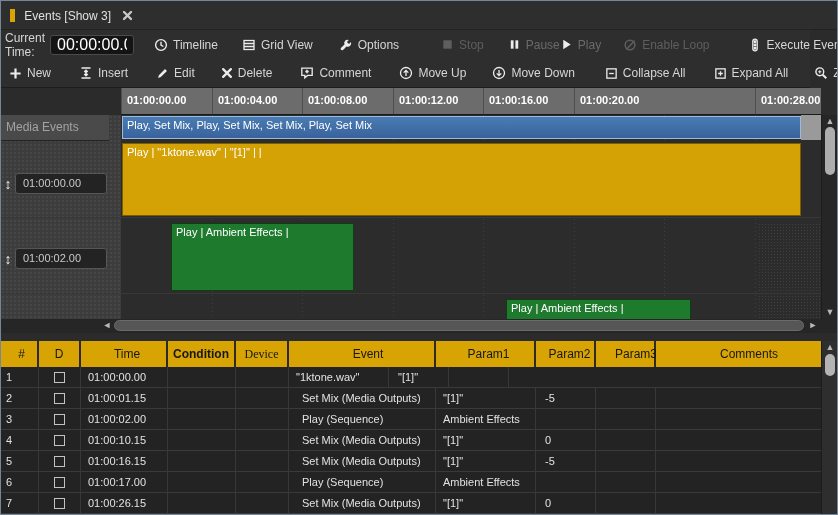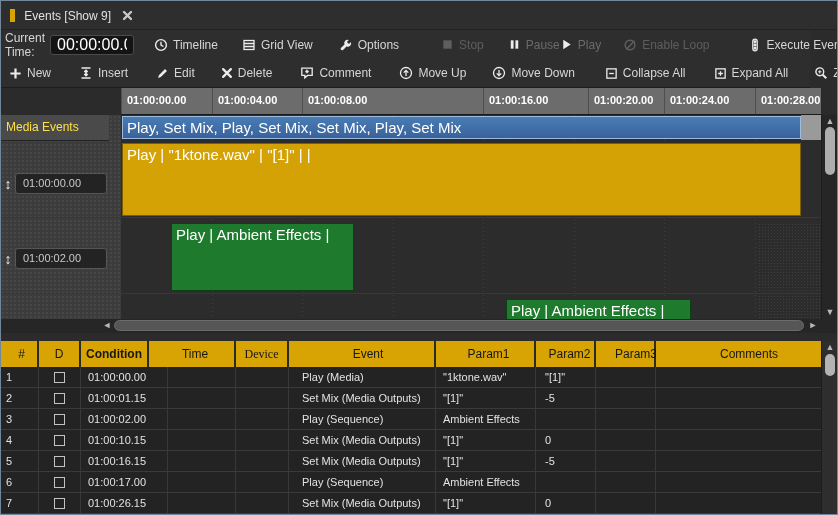--- a/index.html
+++ b/index.html
@@ -36,32 +36,32 @@
   #ruler-strip { left:0; top:87px; width:836px; height:27px; background:#2b2b2b; }
   #ruler { position:absolute; left:120px; top:0; width:700px; height:27px; background:#6c6c6c; border-bottom:1px solid #1b1b1b; overflow:hidden; }
   .tick { position:absolute; top:0; height:27px; border-left:1px solid #4e4e4e; padding:6px 0 0 5px;
           font-size:11px; font-weight:bold; color:#ffffff; white-space:nowrap; }
 
   
   #timeline { left:0; top:114px; width:838px; height:204px; }
   #tl-left { position:absolute; left:0; top:0; width:120px; height:204px; background:#3c3c3c;
              background-image:radial-gradient(#474747 1px, transparent 1px); background-size:4px 4px; }
   #group-cell { position:absolute; left:0; top:0; width:108px; height:26px; background:#4a4a4a;
-                border-bottom:1px solid #232323; font-size:12px; color:#fde047; line-height:25px; padding-left:5px; }
+                border-bottom:1px solid #232323; font-size:12px; color:#a3a3a3; line-height:25px; padding-left:5px; }
   .tl-row-sep { position:absolute; left:0; width:838px; height:1px; background:#383838; }
   .time-row { position:absolute; left:0; width:120px; height:21px; display:flex; align-items:center; }
   .updn { width:14px; text-align:center; font-size:14px; font-weight:bold; color:#f0f0f0; }
   .time-box { width:92px; height:21px; background:#232323; border:1px solid #565656; border-radius:3px;
               color:#c9c9c9; font-size:11px; line-height:19px; padding-left:7px; }
 
   #tl-track { position:absolute; left:120px; top:0; width:700px; height:204px; background:#2c2c2c; overflow:hidden; }
   .gridline { position:absolute; top:0; width:1px; height:204px;
               background:repeating-linear-gradient(to bottom,#3e3e3e 0 1px, transparent 1px 4px); }
   #group-endcap { position:absolute; left:680px; top:0; width:20px; height:25px; background:#9a9a9a; }
-  .bar { position:absolute; font-size:15px; color:#ffffff; padding:2px 0 0 4px; white-space:nowrap; overflow:hidden; }
+  .bar { position:absolute; font-size:11px; color:#ffffff; padding:2px 0 0 4px; white-space:nowrap; overflow:hidden; }
   #bar-summary { left:1px; top:1px; width:679px; height:23px;
                  background:linear-gradient(#4a7cb4,#39629b); border:1px solid #9bbade; }
   #bar-media { left:1px; top:28px; width:679px; height:73px; background:#d4a204; border:1px solid #7a5e00; }
   #bar-seq1 { left:50px; top:108px; width:183px; height:68px; background:#1e7a2d; border:1px solid #0f3d15; }
   #bar-seq2 { left:385px; top:184px; width:185px; height:40px; background:#1e7a2d; border:1px solid #0f3d15; }
   #tl-noise { position:absolute; left:637px; top:108px; width:63px; height:96px;
               background-image:radial-gradient(#3f3f3f 1px, transparent 1px); background-size:3px 3px; }
 
   
   .sb-arrow { color:#b8b8b8; font-size:9px; line-height:1; text-align:center; }
@@ -105,21 +105,21 @@
   svg { display:block; }
 </style>
 </head>
 <body>
 
 <div id="window">
 
   <div class="abs" id="tabbar">
     <div id="tab">
       <span id="tab-icon"></span>
-      <span id="tab-title">Events [Show 9]</span>
+      <span id="tab-title">Events [Show 3]</span>
       <span id="tab-close">
         <svg width="11" height="11" viewBox="0 0 11 11">
             <path d="M2 2l7 7M9 2l-7 7" stroke="#c9c9c9" stroke-width="2.4" stroke-linecap="round"></path>
           </svg>
       </span>
     </div>
   </div>
 
   <div class="abs toolbar" id="toolbar1">
     <span id="ct-label">Current Time:</span>
@@ -293,23 +293,23 @@
       <span class="lbl">Zoom In</span>
     </div>
 
   </div>
 
   <div class="abs" id="ruler-strip">
     <div id="ruler">
       <div class="tick" style="left:0px">01:00:00.00</div>
       <div class="tick" style="left:91px">01:00:04.00</div>
       <div class="tick" style="left:181px">01:00:08.00</div>
+      <div class="tick" style="left:272px">01:00:12.00</div>
       <div class="tick" style="left:362px">01:00:16.00</div>
-      <div class="tick" style="left:467px">01:00:20.00</div>
-      <div class="tick" style="left:543px">01:00:24.00</div>
+      <div class="tick" style="left:453px">01:00:20.00</div>
       <div class="tick" style="left:634px">01:00:28.00</div>
     </div>
   </div>
 
   <div class="abs" id="timeline">
 
     <div id="tl-left">
       <div id="group-cell">Media Events</div>
       <div class="time-row" style="top:58px">
         <span class="updn">↕</span>
@@ -352,41 +352,40 @@
     <div class="sb-arrow" id="h-left">◄</div>
     <div id="h-thumb"></div>
     <div class="sb-arrow" id="h-right">►</div>
   </div>
 
   <div class="abs" id="grid-gap"></div>
 
   <div class="abs" id="grid-header">
     <div class="gh-cell c-num">#</div>
     <div class="gh-cell c-d">D</div>
+    <div class="gh-cell c-time">Time</div>
     <div class="gh-cell c-cond bold">Condition</div>
-    <div class="gh-cell c-time">Time</div>
     <div class="gh-cell c-dev">Device</div>
     <div class="gh-cell c-event">Event</div>
     <div class="gh-cell c-p1">Param1</div>
     <div class="gh-cell c-p2">Param2</div>
     <div class="gh-cell c-p3">Param3</div>
     <div class="gh-cell c-com">Comments</div>
   </div>
 
   <div class="abs" id="grid-body">
 
     <div class="g-row">
       <div class="g-cell c-num">1</div>
       <div class="g-cell c-d">
           <span class="chk"></span>
         </div>
       <div class="g-cell c-time">01:00:00.00</div>
       <div class="g-cell c-cond"></div>
       <div class="g-cell c-dev"></div>
-      <div class="g-cell c-event">Play (Media)</div>
       <div class="g-cell c-p1">"1ktone.wav"</div>
       <div class="g-cell c-p2">"[1]"</div>
       <div class="g-cell c-p3"></div>
       <div class="g-cell c-com"></div>
     </div>
 
     <div class="g-row">
       <div class="g-cell c-num">2</div>
       <div class="g-cell c-d">
           <span class="chk"></span>

